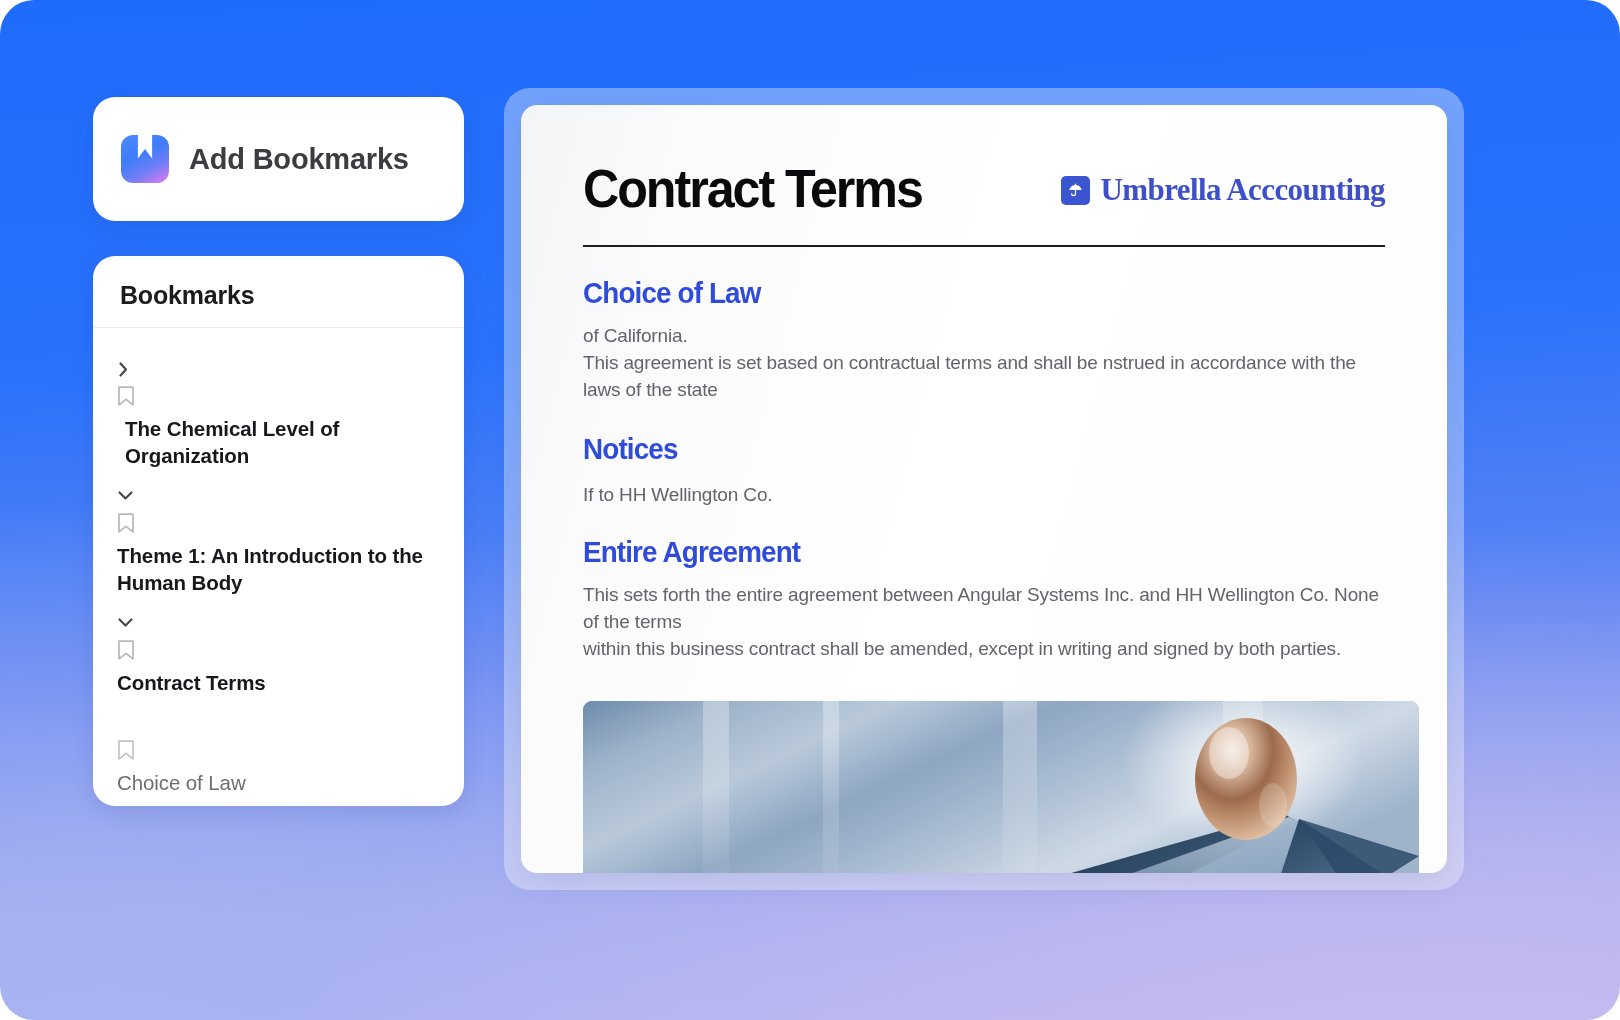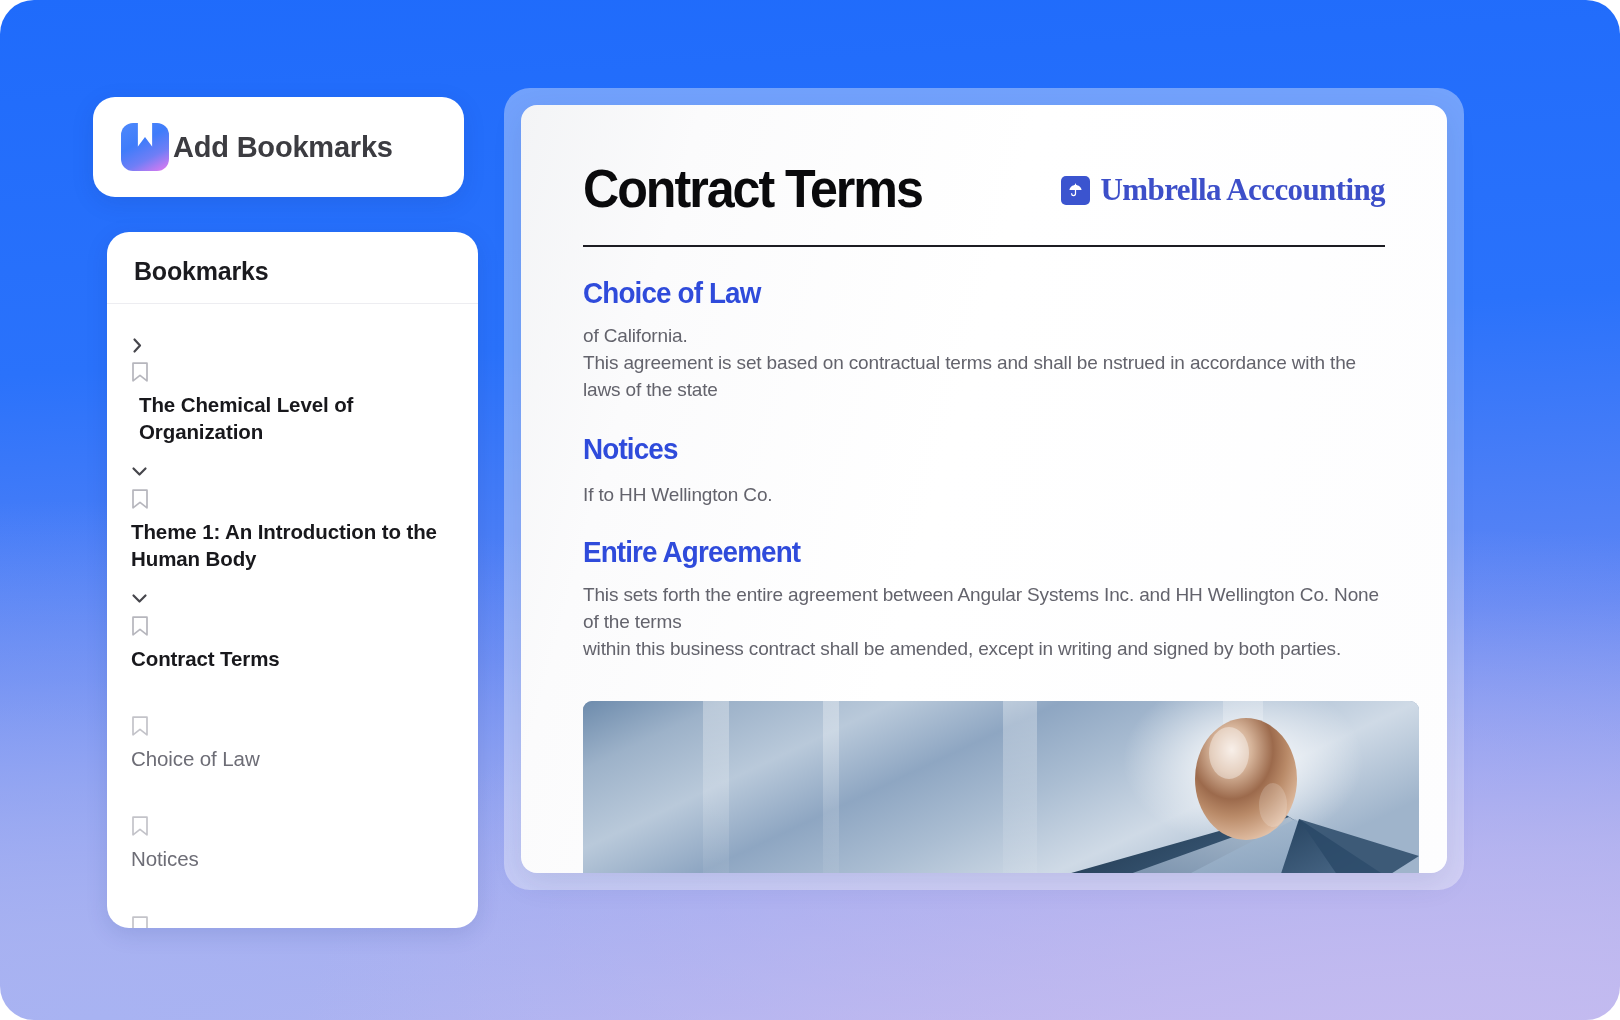--- a/index.html
+++ b/index.html
@@ -27,22 +27,22 @@
   .left-col {
     position: absolute;
     left: 93px;
     top: 97px;
     width: 371px;
   }
 
   .add-bookmarks {
     display: flex;
     align-items: center;
-    gap: 4px;
-    height: 100px;
+    gap: 20px;
+    height: 124px;
     box-sizing: border-box;
     padding: 0 28px;
     background: #ffffff;
     border-radius: 22px;
     box-shadow: 0 6px 22px rgba(20, 50, 120, 0.13);
     cursor: pointer;
   }
   .bm-app-icon {
     position: relative;
     width: 48px;
@@ -66,27 +66,26 @@
     font-size: 29px;
     font-weight: 600;
     color: #3c3c41;
     letter-spacing: -0.2px;
     white-space: nowrap;
   }
 
   .bookmarks-panel {
     margin-top: 35px;
     width: 371px;
-    height: 696px;
+    height: 550px;
     box-sizing: border-box;
     background: #ffffff;
     border-radius: 22px;
     box-shadow: 0 6px 22px rgba(20, 50, 120, 0.13);
     overflow: hidden;
-    margin-left: 14px;
   }
   .bookmarks-header {
     padding: 25px 27px 17px 27px;
     border-bottom: 1px solid #ededf1;
   }
   .bookmarks-header-title {
     font-size: 25px;
     font-weight: 700;
     color: #1b1b1f;
     letter-spacing: -0.2px;

